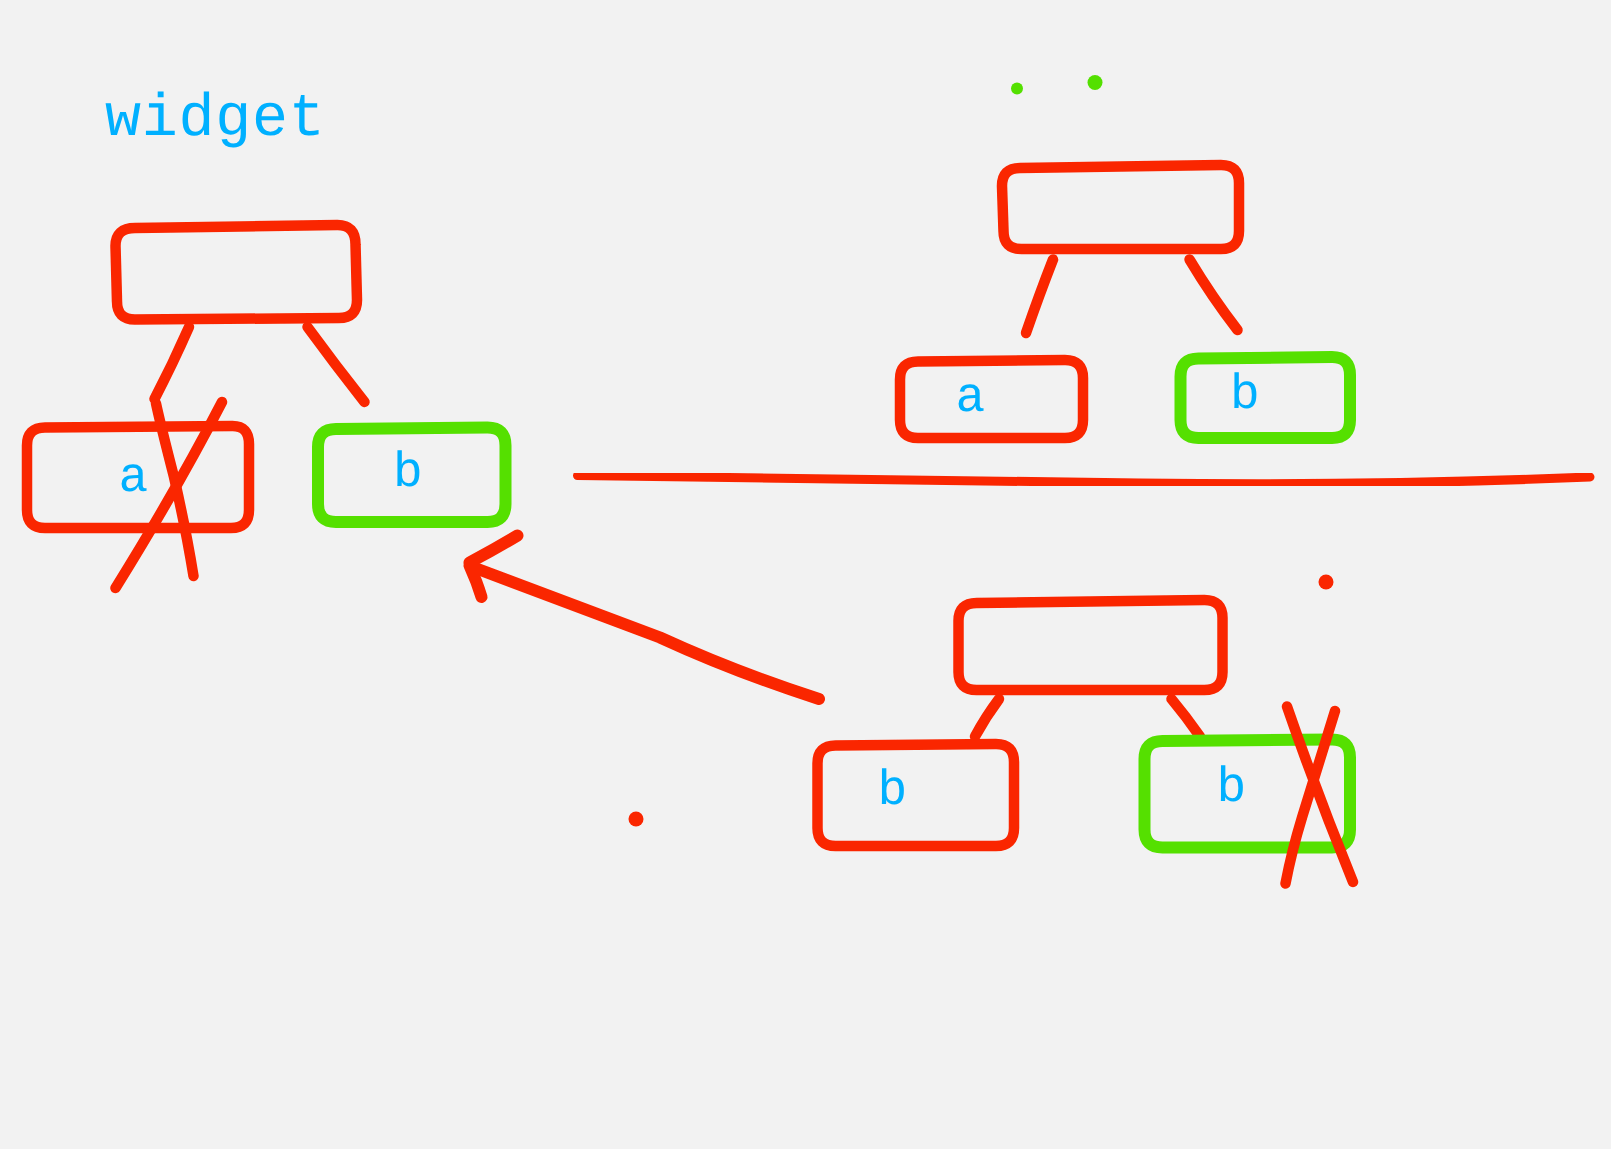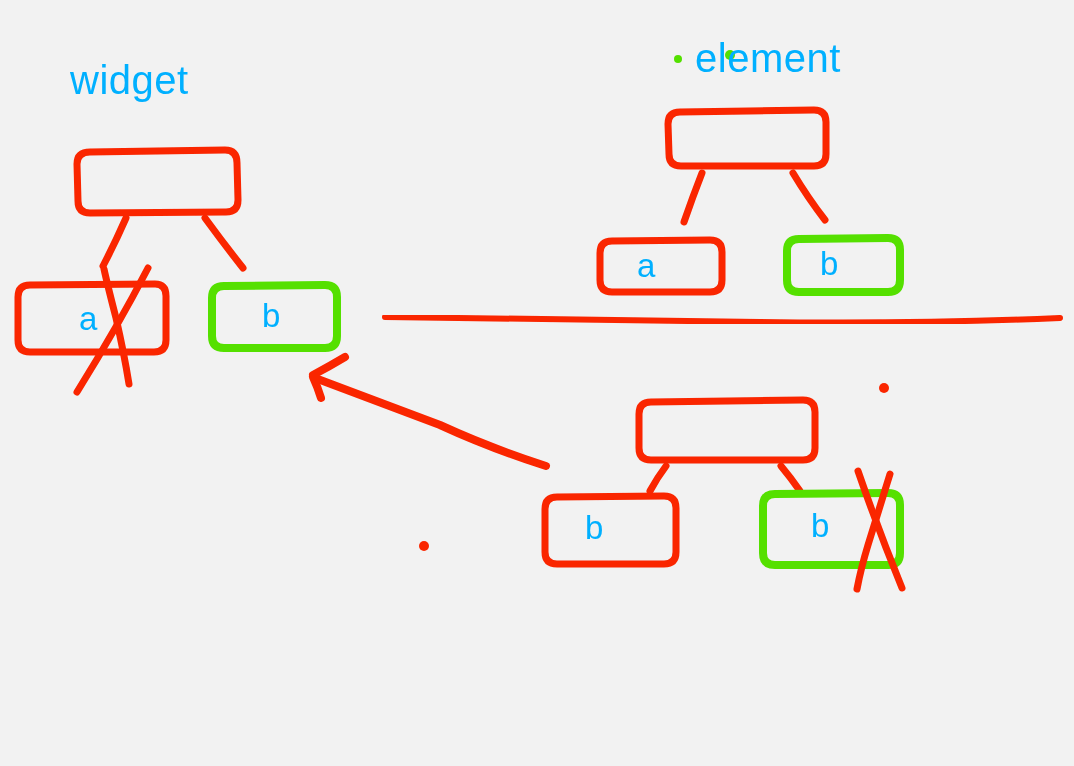--- a/index.html
+++ b/index.html
@@ -19,21 +19,21 @@
   #sketch-svg {
     position: absolute;
     left: 0;
     top: 0;
     width: 1074px;
     height: 766px;
   }
   .label-text {
     position: absolute;
     color: #00b0ff;
-    font-family: Liberation Sans, sans-serif;
+    font-family: Liberation Mono, monospace;
     font-weight: 400;
     white-space: nowrap;
     user-select: none;
   }
   .title-label {
     font-size: 40px;
     letter-spacing: 0.5px;
   }
   .node-label {
     font-size: 33px;
@@ -112,21 +112,20 @@
     </g>
 
     <circle cx="678" cy="59" r="4" fill="#54e000"></circle>
     <circle cx="730" cy="55" r="5" fill="#54e000"></circle>
     <circle cx="424" cy="546" r="5" fill="#fa2600"></circle>
     <circle cx="884" cy="388" r="5" fill="#fa2600"></circle>
   </svg>
 
   <div class="label-text title-label" style="left:70px; top:58px;">widget</div>
 
-  <div class="label-text title-label" style="left:695px; top:36px;">element</div>
 
   <div class="label-text node-label" style="left:79px; top:300px;">a</div>
   <div class="label-text node-label" style="left:262px; top:297px;">b</div>
 
   <div class="label-text node-label" style="left:637px; top:247px;">a</div>
   <div class="label-text node-label" style="left:820px; top:245px;">b</div>
 
   <div class="label-text node-label" style="left:585px; top:509px;">b</div>
   <div class="label-text node-label" style="left:811px; top:507px;">b</div>
 

